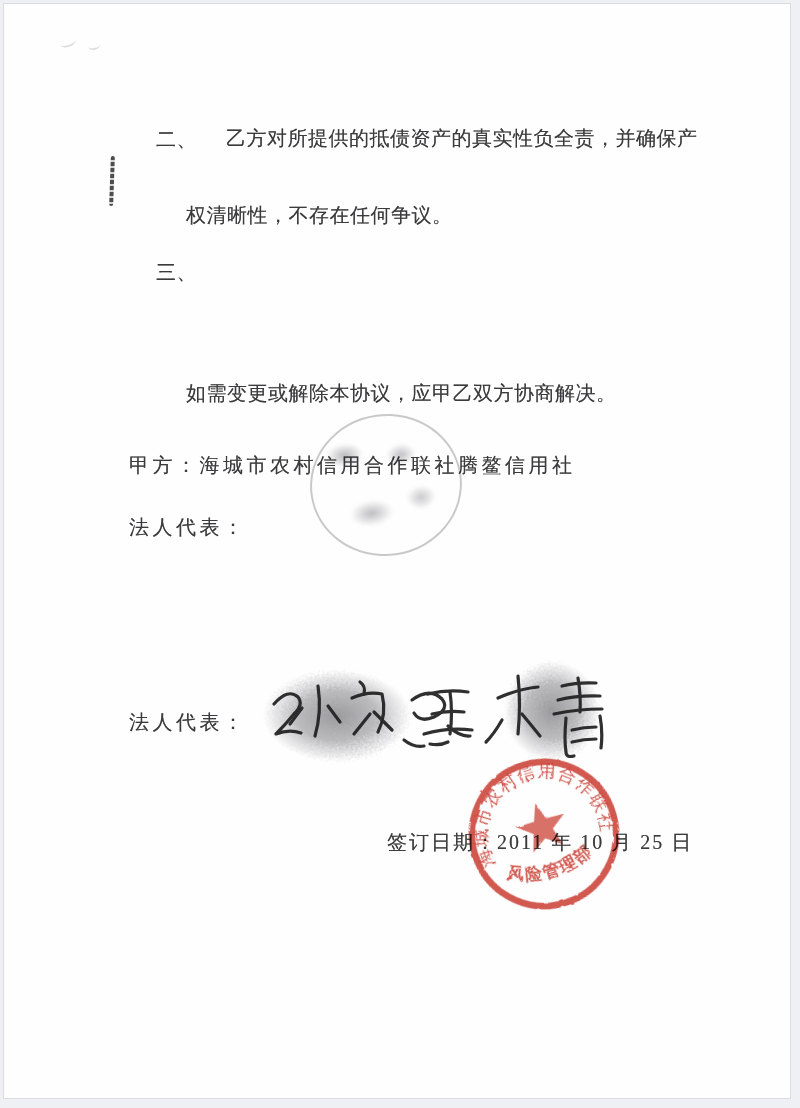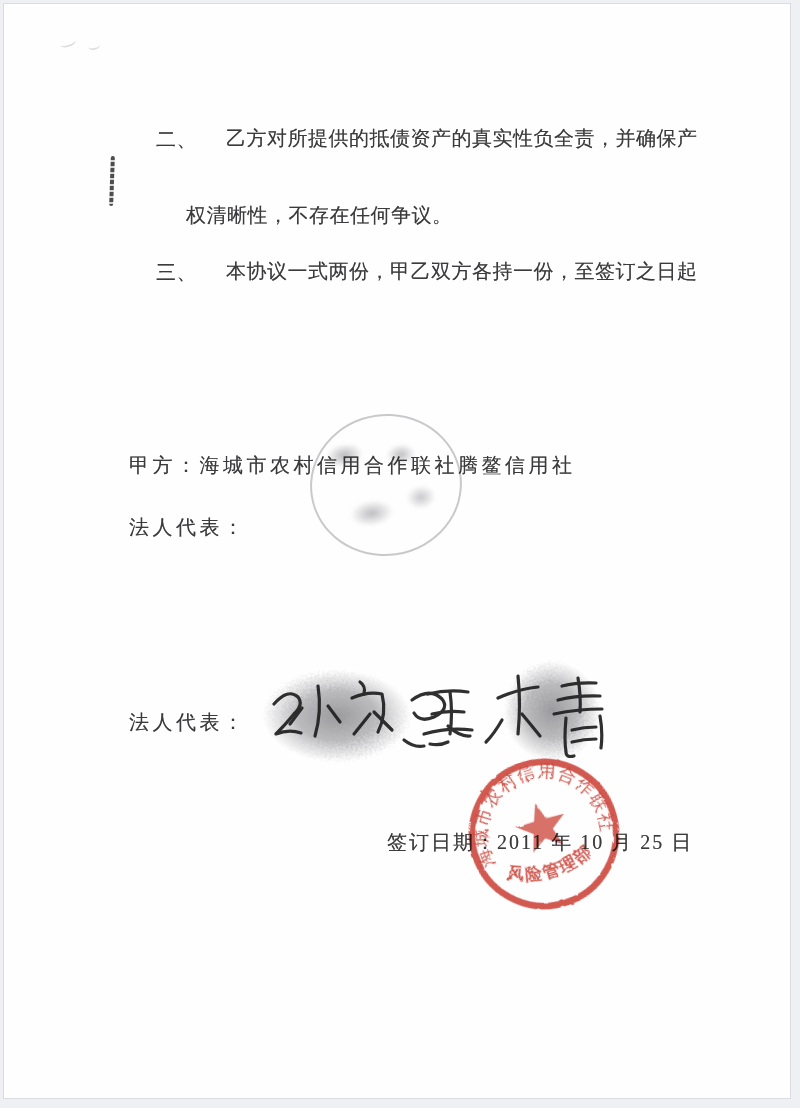--- a/index.html
+++ b/index.html
@@ -54,21 +54,21 @@
 
   <div class="scratch"></div>
   <div class="speck speck1"></div>
   <div class="speck speck2"></div>
 
   <div class="txt" style="left:152px;top:122px">二、</div>
   <div class="txt" style="left:182px;top:198px">权清晰性，不存在任何争议。</div>
   <div class="txt" style="left:222px;top:121px">乙方对所提供的抵债资产的真实性负全责，并确保产</div>
 
   <div class="txt" style="left:152px;top:255px">三、</div>
-  <div class="txt" style="left:222px;top:254px">本协议一式两份，甲乙双方各持一份，至签订之日起</div>
+  <div class="txt" style="left:182px;top:376px">如需变更或解除本协议，应甲乙双方协商解决。</div>
 
   <div class="txt party" style="left:125px;top:448px"><span>甲方：</span><span>海城市农村信用合作联社腾鳌信用社</span></div>
   <div class="txt party" style="left:125px;top:510px">法人代表：</div>
 
   <div class="faint-seal">
     <div class="smudge sm1"></div>
     <div class="smudge sm2"></div>
     <div class="smudge sm3"></div>
     <div class="smudge sm4"></div>
   </div>

